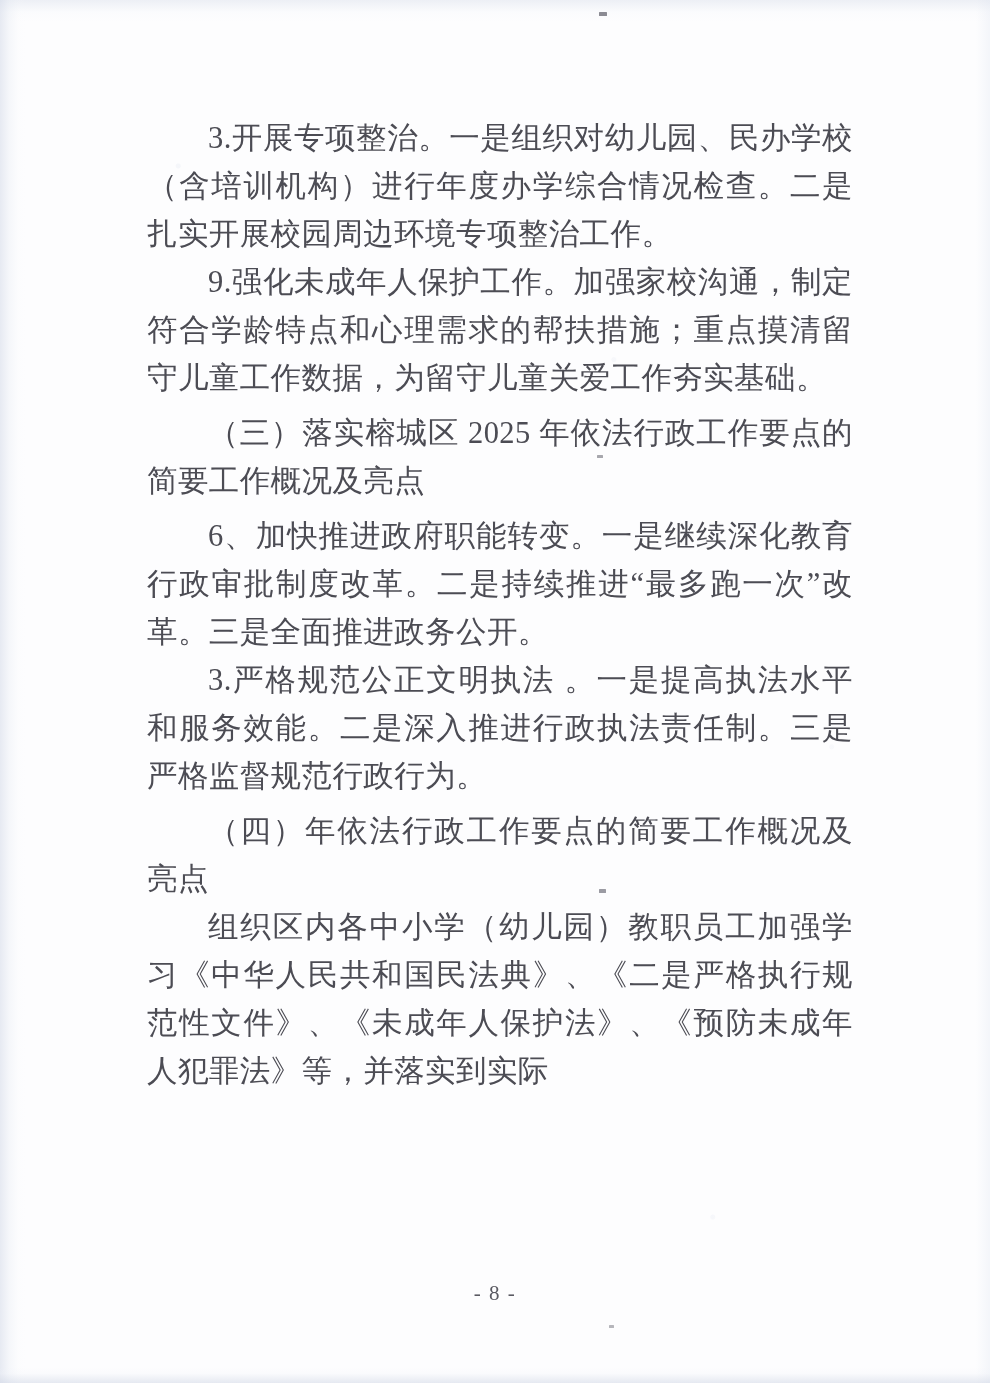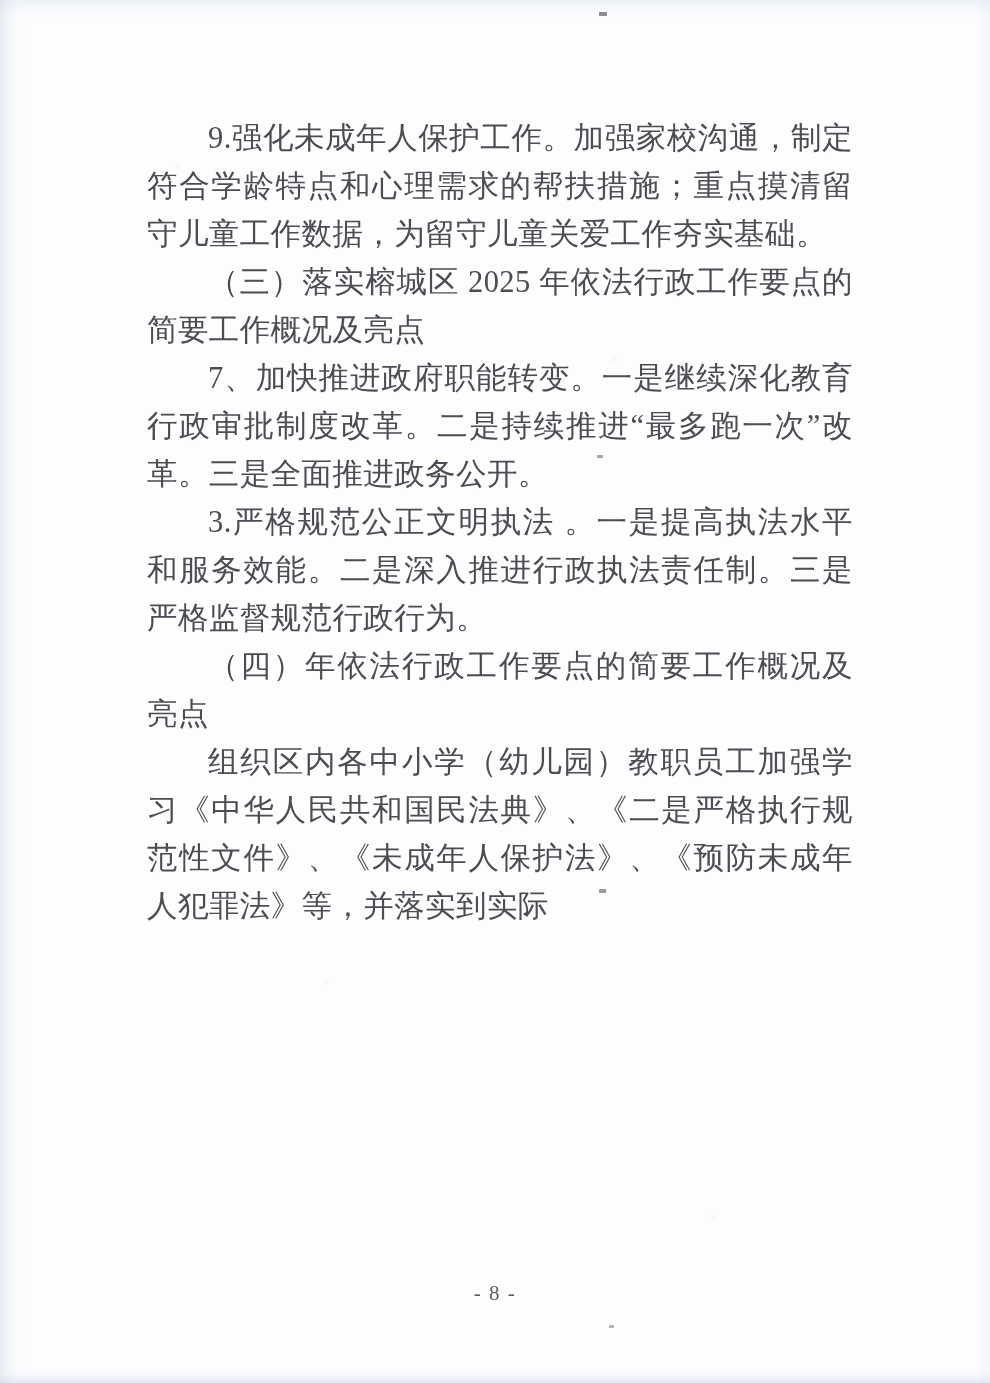--- a/index.html
+++ b/index.html
@@ -93,21 +93,21 @@
     color: #4c4c54;
     text-align: justify;
     text-justify: inter-character;
     text-indent: 2em;
     margin: 0;
     letter-spacing: 0.4px;
     font-weight: 400;
     -webkit-font-smoothing: antialiased;
   }
 
-  .para.gap-before { }
+  .para.gap-before { margin-top: 7px; }
 
   .page-number {
     position: absolute;
     left: 0;
     top: 1281px;
     width: 990px;
     text-align: center;
     font-size: 21px;
     color: #5a5a62;
     letter-spacing: 1.5px;
@@ -124,23 +124,24 @@
   <div class="scan-edge-right"></div>
   <div class="scan-edge-bottom"></div>
   <div class="paper-noise"></div>
 
   <div class="speck" style="left:599px; top:12px; width:8px; height:4px;"></div>
   <div class="speck" style="left:597px; top:455px; width:6px; height:3px; opacity:.55;"></div>
   <div class="speck" style="left:599px; top:889px; width:7px; height:4px; opacity:.62;"></div>
   <div class="speck" style="left:609px; top:1325px; width:5px; height:3px; opacity:.45;"></div>
 
   <div class="body-text">
+    <p class="para">3.开展专项整治。一是组织对幼儿园、民办学校（含培训机构）进行年度办学综合情况检查。二是扎实开展校园周边环境专项整治工作。</p>
     <p class="para">9.强化未成年人保护工作。加强家校沟通，制定符合学龄特点和心理需求的帮扶措施；重点摸清留守儿童工作数据，为留守儿童关爱工作夯实基础。</p>
     <p class="para gap-before">（三）落实榕城区 2025 年依法行政工作要点的简要工作概况及亮点</p>
-    <p class="para gap-before">7、加快推进政府职能转变。一是继续深化教育行政审批制度改革。二是持续推进“最多跑一次”改革。三是全面推进政务公开。</p>
+    <p class="para gap-before">6、加快推进政府职能转变。一是继续深化教育行政审批制度改革。二是持续推进“最多跑一次”改革。三是全面推进政务公开。</p>
     <p class="para">3.严格规范公正文明执法 。一是提高执法水平和服务效能。二是深入推进行政执法责任制。三是严格监督规范行政行为。</p>
     <p class="para gap-before">（四）年依法行政工作要点的简要工作概况及亮点</p>
     <p class="para">组织区内各中小学（幼儿园）教职员工加强学习《中华人民共和国民法典》、《二是严格执行规范性文件》、《未成年人保护法》、《预防未成年人犯罪法》等，并落实到实际</p>
   </div>
 
   <div class="page-number">- 8 -</div>
 
 </div>
 
 </body></html>

